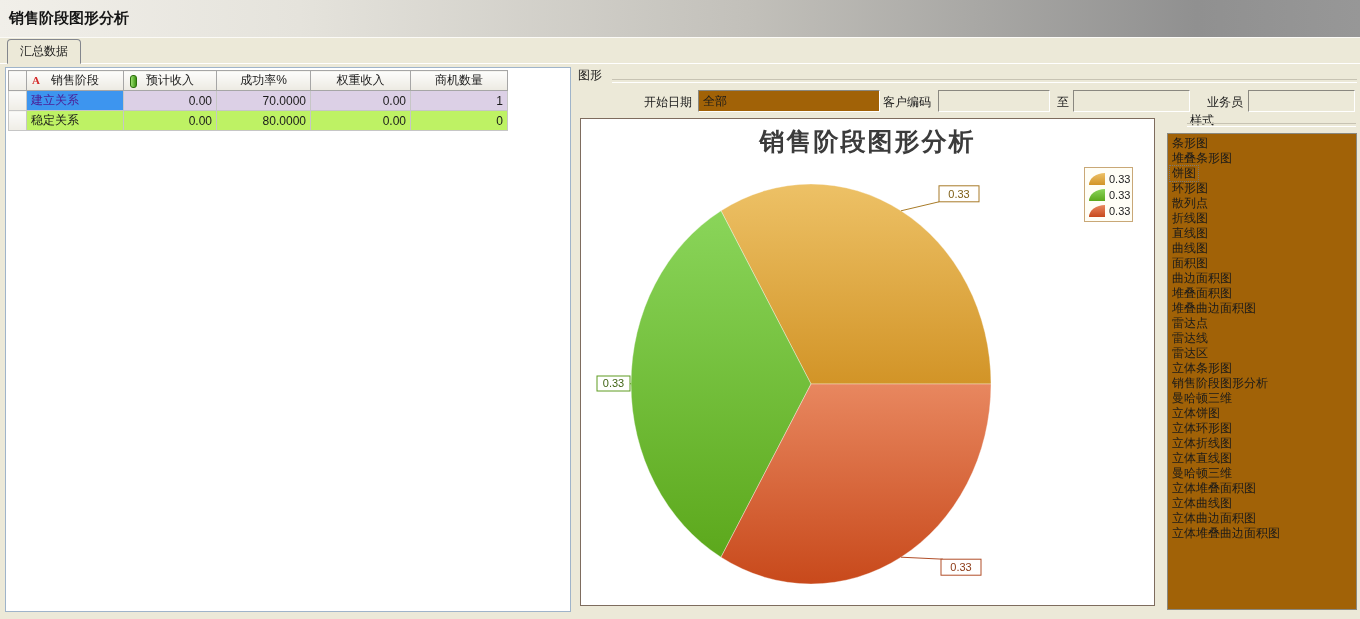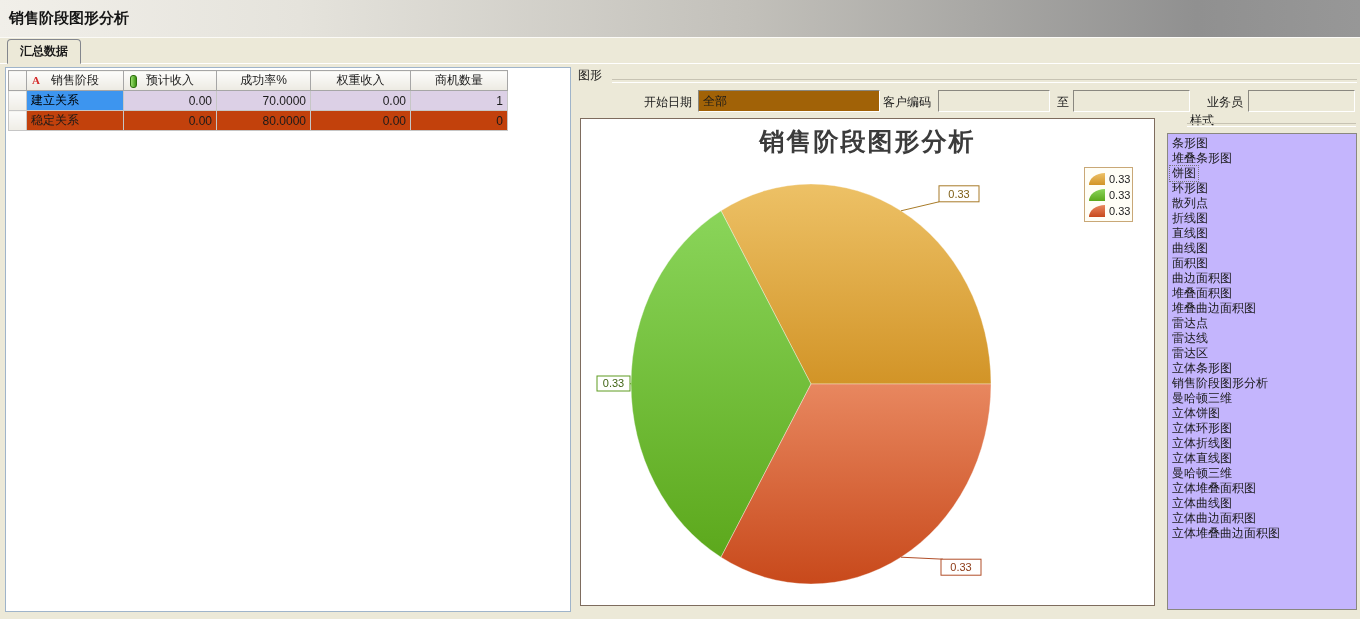--- a/index.html
+++ b/index.html
@@ -14,43 +14,43 @@
     background:linear-gradient(90deg,#F1EFE9 0%,#E5E3DC 22%,#C2C0BA 55%,#909090 88%,#979797 100%);
     border-bottom:1px solid #FBFAF6;
     display:flex;align-items:center;
   }
   .titlebar h1{margin:0 0 0 9px;font-size:15px;font-weight:bold;color:#151515}
   
   .tabstrip{position:absolute;left:0;top:39px;width:1360px;height:24px;border-bottom:1px solid #FFFFFF}
   .tab{
     position:absolute;left:7px;bottom:-1px;height:23px;line-height:22px;padding:0 12px;
     background:#ECE9D8;border:1px solid #83868D;border-bottom:1px solid #ECE9D8;
-    border-radius:4px 4px 0 0;font-weight:bold;z-index:2;
+    border-radius:4px 4px 0 0;font-weight:normal;z-index:2;
   }
   
   .left-panel{
     position:absolute;left:5px;top:67px;width:566px;height:545px;box-sizing:border-box;
     background:#fff;border:1px solid #9FB4CA;
   }
   table.grid{border-collapse:collapse;margin:2px 0 0 2px;font-size:12px;table-layout:fixed}
   table.grid th,table.grid td{
     border:1px solid #C6C6C6;height:20px;padding:0 4px;box-sizing:border-box;
     overflow:hidden;white-space:nowrap;
   }
   table.grid thead th{
     background:linear-gradient(#FDFDFC,#ECEAE2);
     border-color:#A6A6A6;font-weight:normal;position:relative;text-align:center;
   }
   col.c-ind{width:18px}col.c-stage{width:97px}col.c-n1{width:93px}
   col.c-n2{width:94px}col.c-n3{width:100px}col.c-n4{width:97px}
   td.stage{text-align:left;padding-left:3px}
   td.num{text-align:right}
   tr.r0 td{background:#DCD0E6}
-  tr.r0 td.stage{background:#3D95EF;color:#000000}
-  tr.r1 td{background:#c2410c}
+  tr.r0 td.stage{background:#3D95EF;color:#4c1d95}
+  tr.r1 td{background:#bef264}
   tr.r2 td{background:#FFFFFF}
   table.grid td.ind,table.grid th.ind{background:linear-gradient(#FBFBFA,#EFEDE6);padding:0}
   .hicon-a{
     position:absolute;left:5px;top:3px;color:#D42B2B;font-weight:bold;
     font-size:11px;line-height:13px;font-family:"Liberation Serif",serif;
   }
   .hicon-pill{
     position:absolute;left:6px;top:4px;width:5px;height:11px;border-radius:3px;
     background:linear-gradient(90deg,#9BE06F,#3D9414);border:1px solid #2C6E0E;
   }
@@ -88,21 +88,21 @@
   .legend{
     position:absolute;left:503px;top:48px;width:49px;box-sizing:border-box;
     border:1px solid #C9A877;background:#FFFEF6;padding:3px 2px 2px 4px;
   }
   .lg-row{display:flex;align-items:center;height:16px}
   .lg-sw{width:16px;height:12px;border-top-left-radius:100% 100%;margin-right:4px;flex:0 0 auto}
   .lg-tx{font-size:11px;color:#222}
   
   .stylelist{
     position:absolute;left:1167px;top:133px;width:190px;height:477px;box-sizing:border-box;
-    background:#c4b5fd;border:1px solid #8A887F;overflow:hidden;padding:2px 0 0 2px;
+    background:#a16207;border:1px solid #8A887F;overflow:hidden;padding:2px 0 0 2px;
   }
   .li{height:15px;line-height:14px;white-space:nowrap;width:fit-content;padding:0 2px}
   .li.cur{outline:1px dotted #777}
 </style>
 </head>
 <body>
 
 <div class="titlebar">
   <h1>销售阶段图形分析</h1>
 </div>

